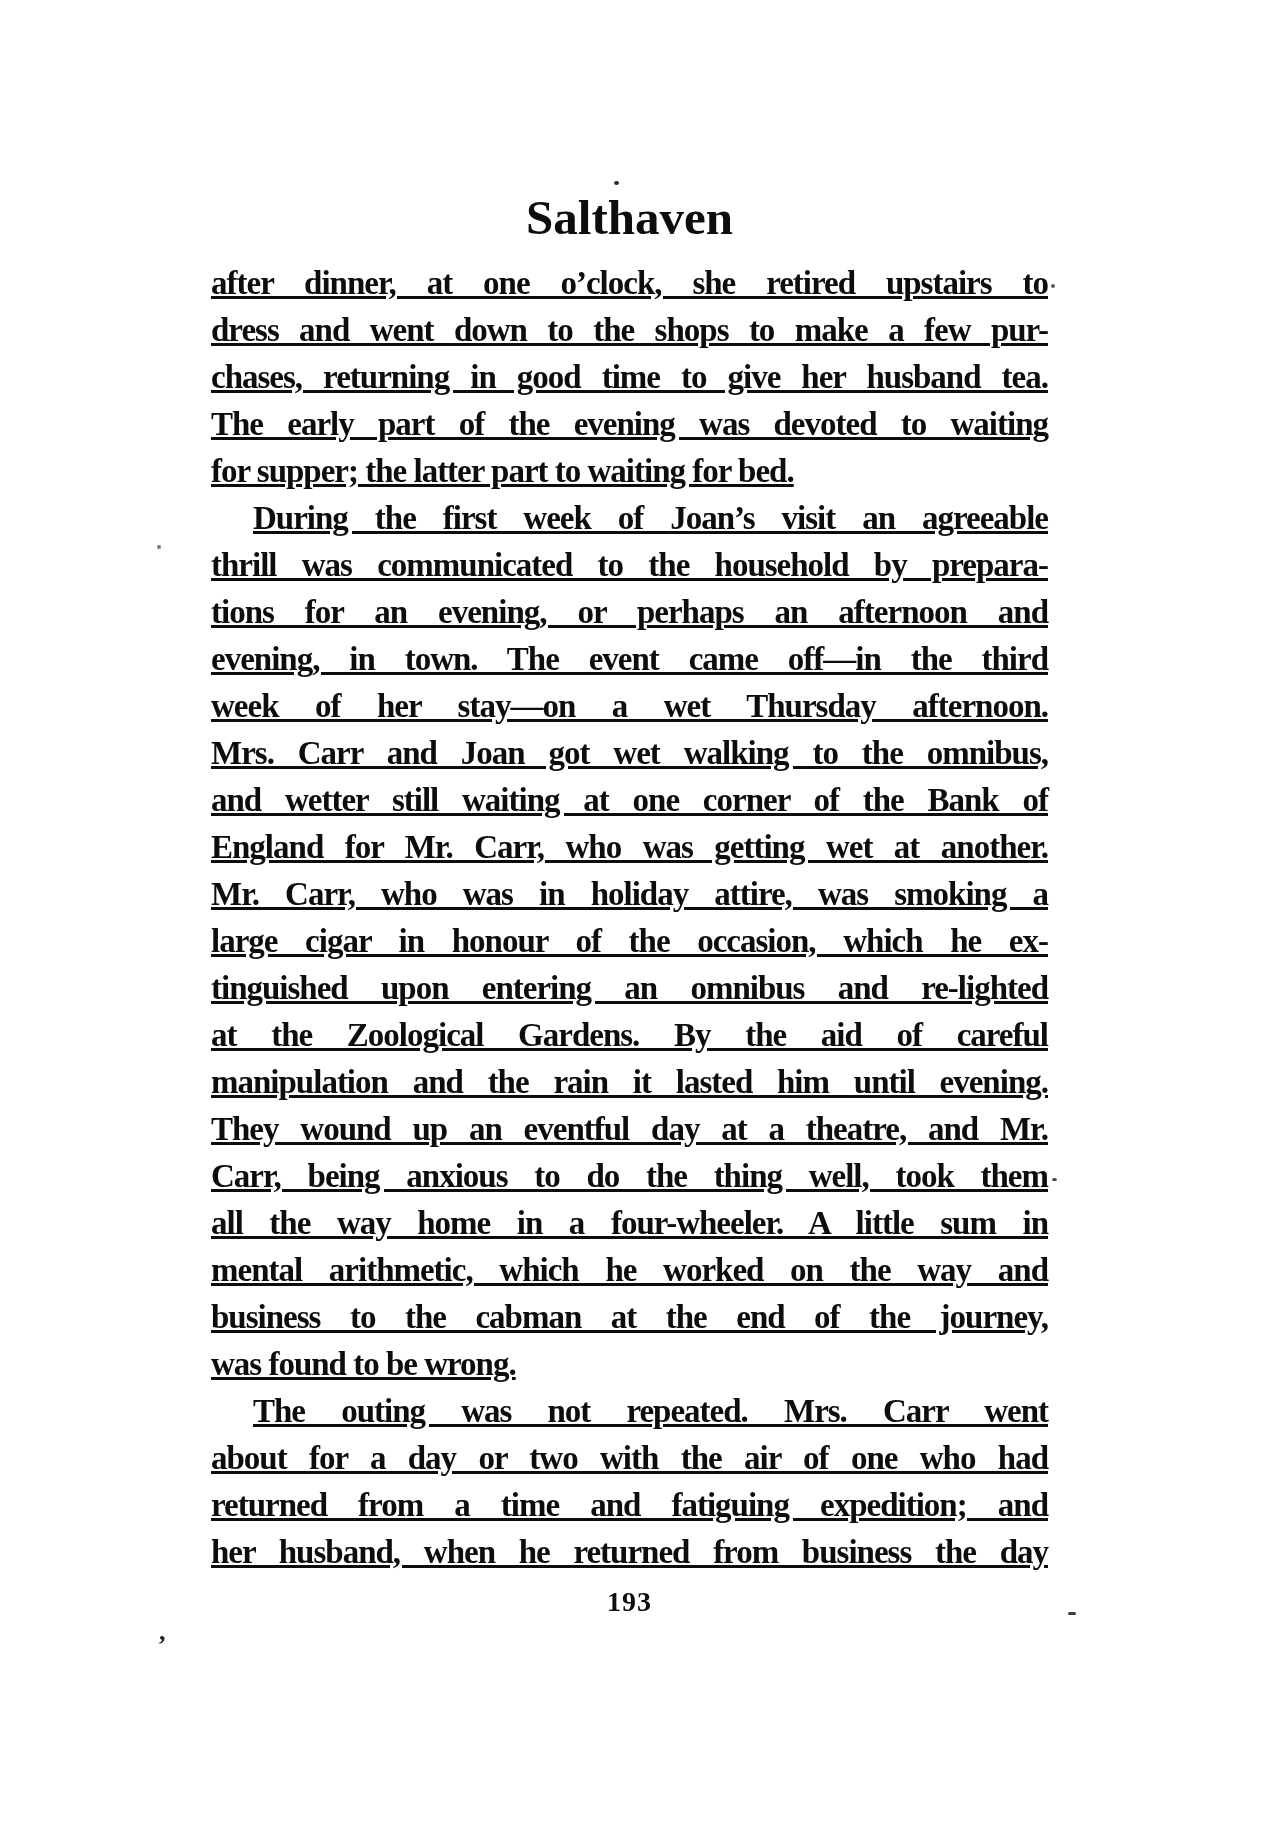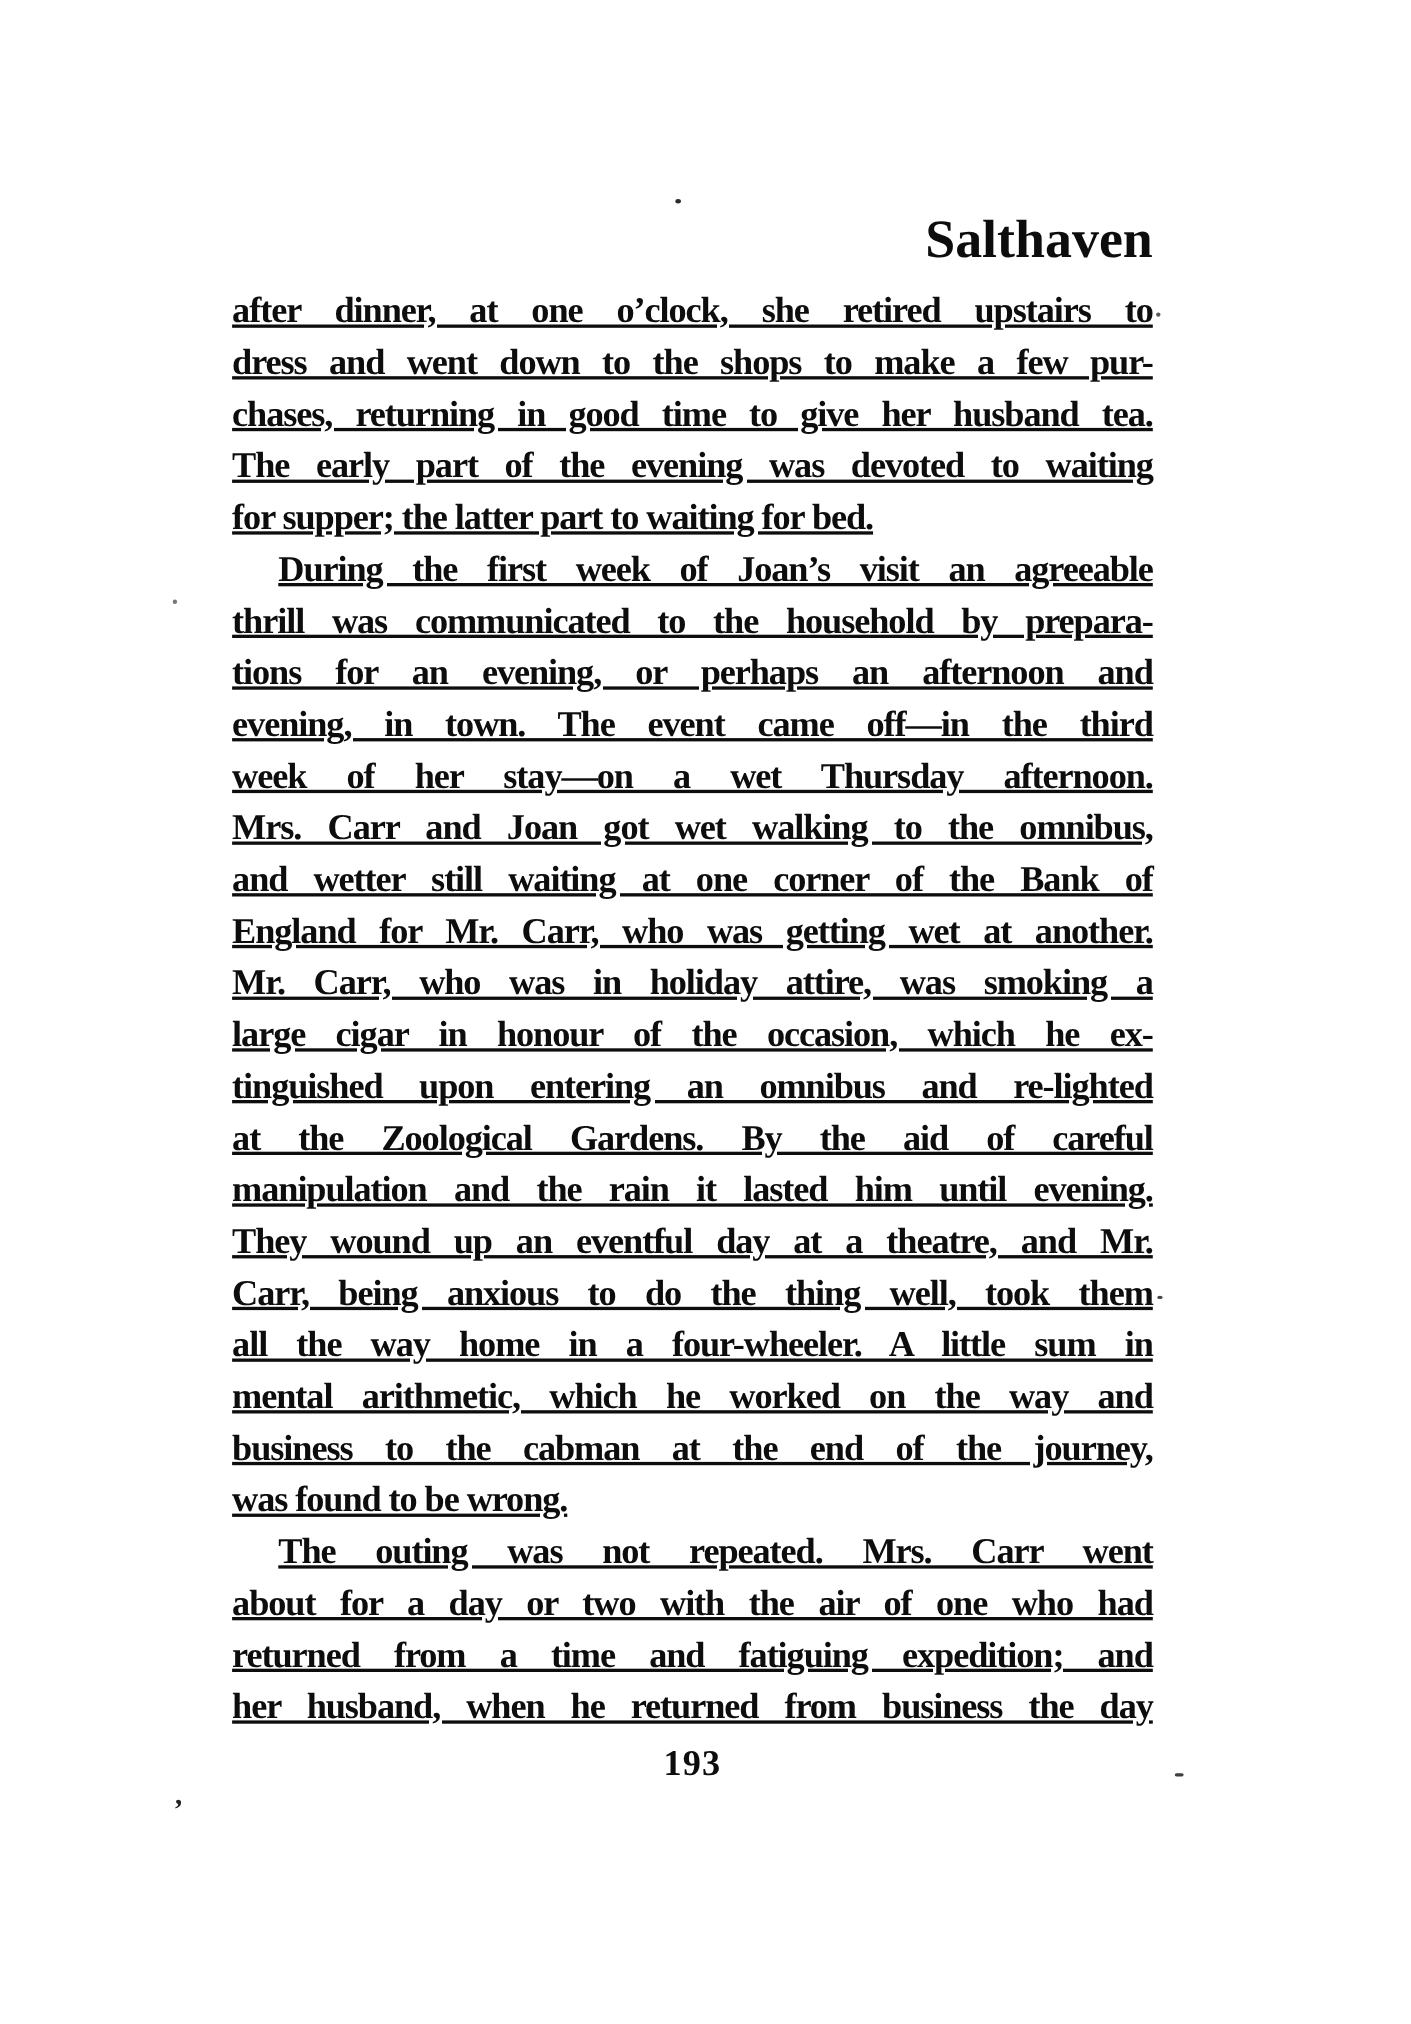--- a/index.html
+++ b/index.html
@@ -11,21 +11,21 @@
     margin:0 auto;
     overflow:hidden;
     font-family:"Liberation Serif", serif;
     color:#0d0d0d;
   }
   .running-header{
     position:absolute;
     top:191px;
     left:211px;
     width:837px;
-    text-align:right;
+    text-align:center;
     font-size:49px;
     font-weight:bold;
     line-height:54px;
     letter-spacing:0px;
   }
   .body-text{
     position:absolute;
     top:260px;
     left:211px;
     width:837px;
@@ -46,21 +46,21 @@
   .line.para-end{
     text-align:right;
     text-align-last:left;
   }
   .page-number{
     position:absolute;
     top:1586px;
     left:211px;
     width:837px;
     text-align:center;
-    font-size:33px;
+    font-size:28px;
     font-weight:bold;
     letter-spacing:1px;
   }
   
   .artifact{ position:absolute; background:#3a3a3a; border-radius:50%; }
   .a-title-dot{ left:614px; top:181px; width:5px; height:4px; background:#2a2a2a;}
   .a-line1-dot{ left:1051px; top:284px; width:4px; height:4px; background:#5a5a5a;}
   .a-margin-dot{ left:157px; top:545px; width:4px; height:4px; background:#777;}
   .a-them-dot{ left:1052px; top:1178px; width:5px; height:3px; background:#444;}
   .a-pagenum-dash{ left:1068px; top:1612px; width:8px; height:3px; border-radius:2px; background:#3f3f3f;}

